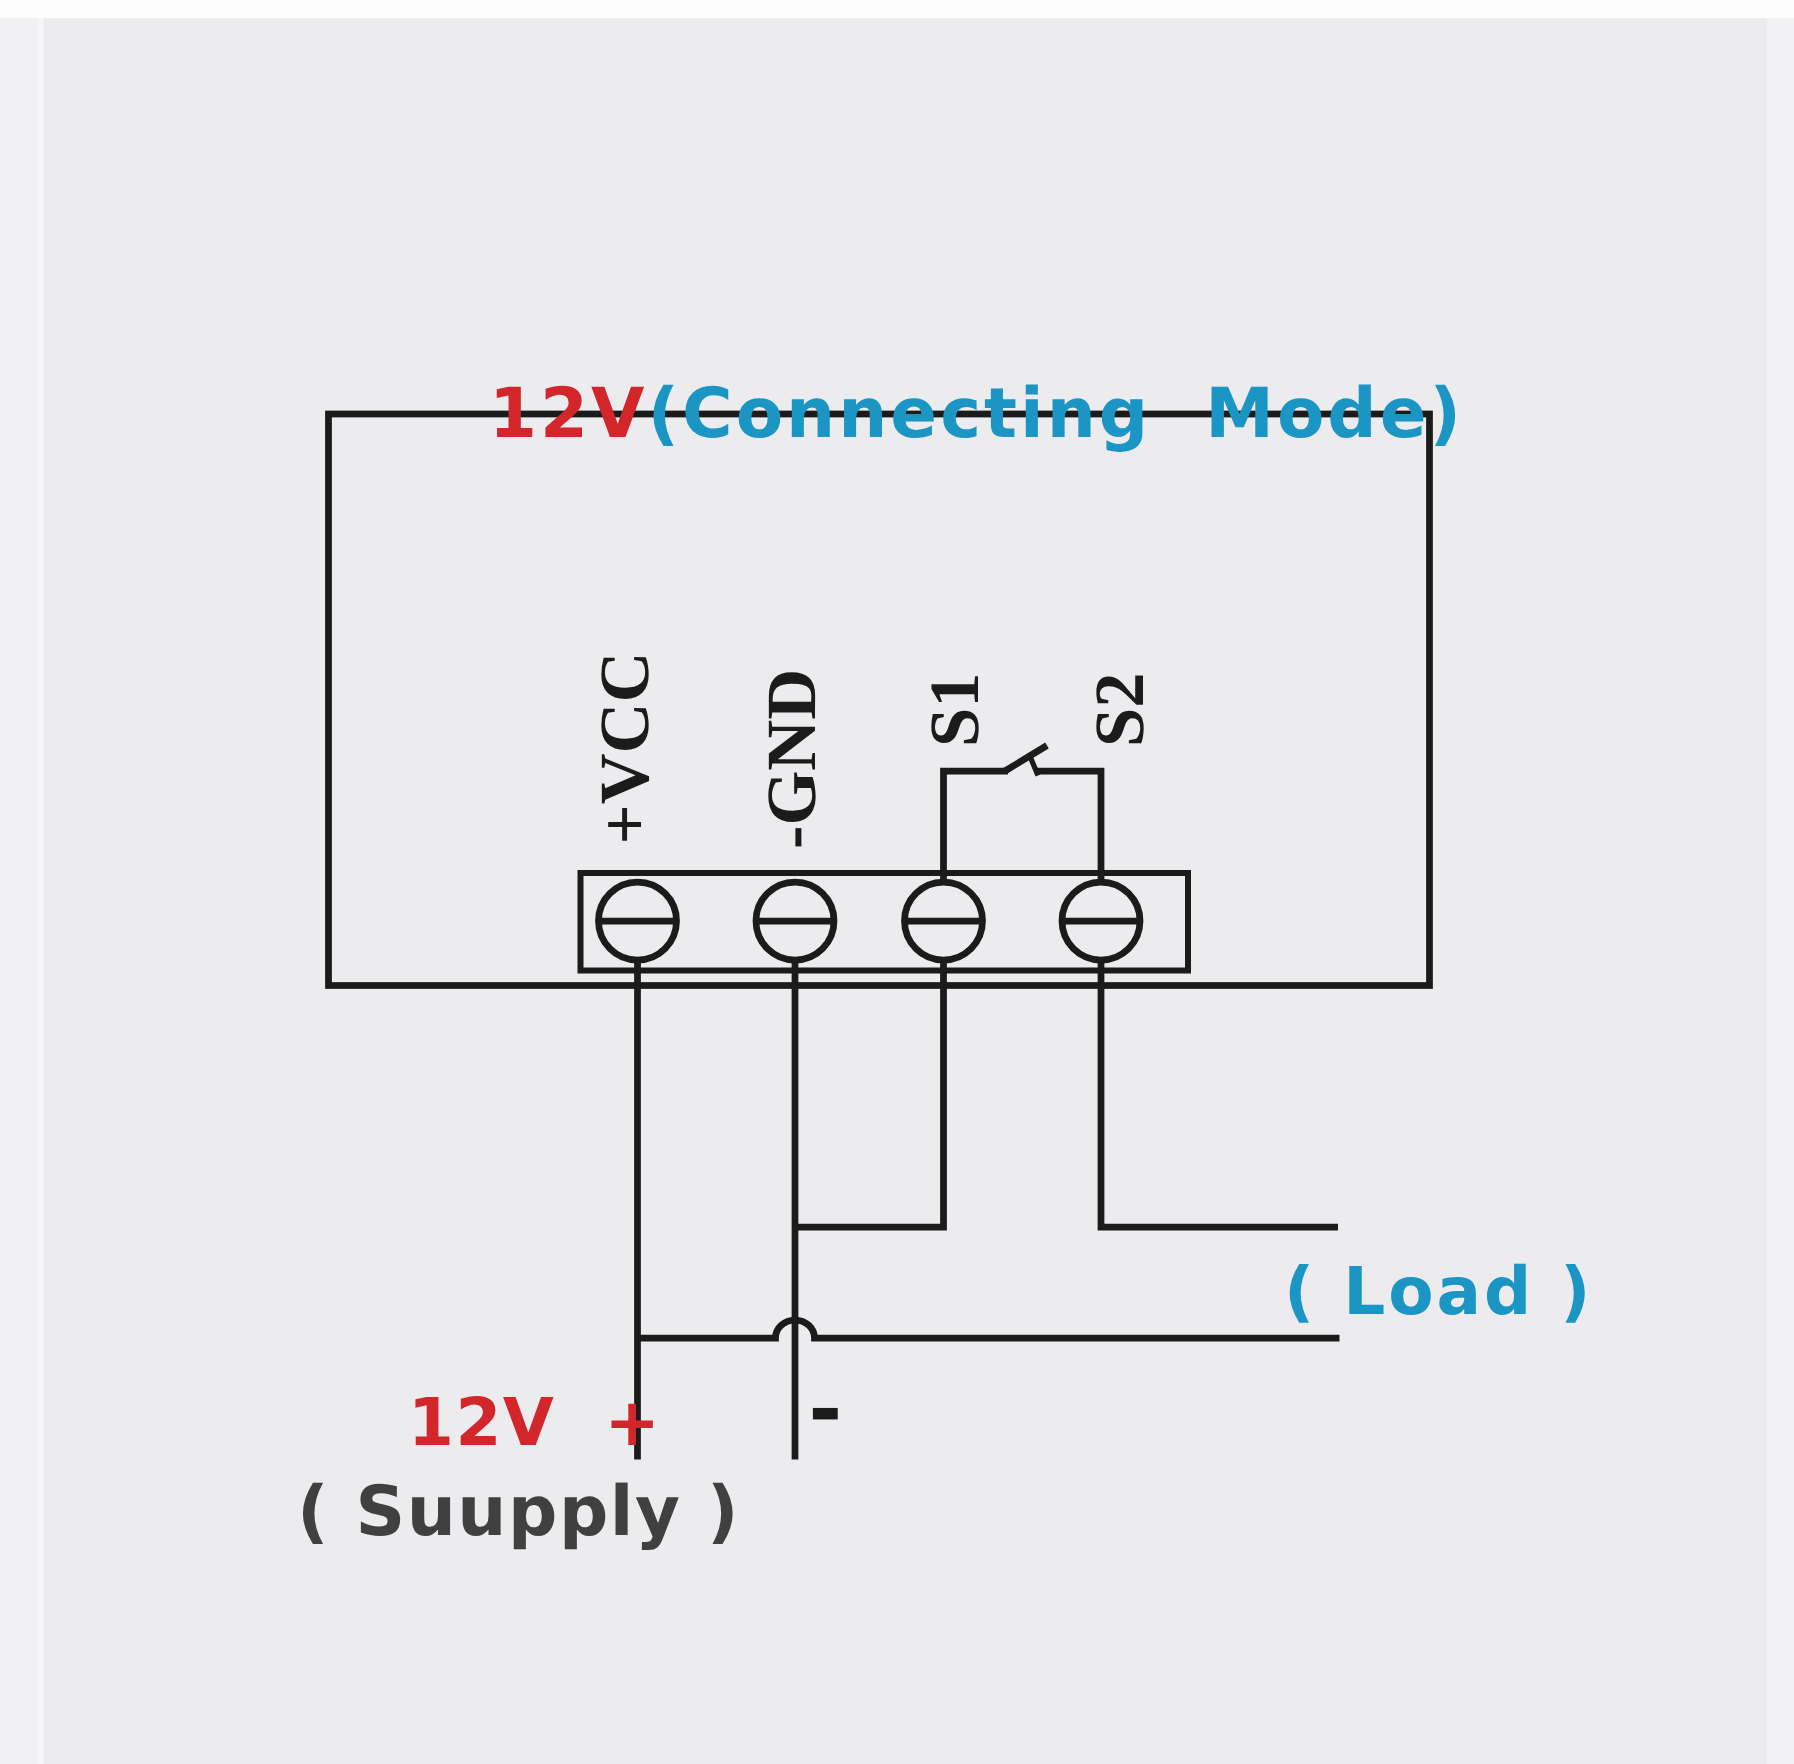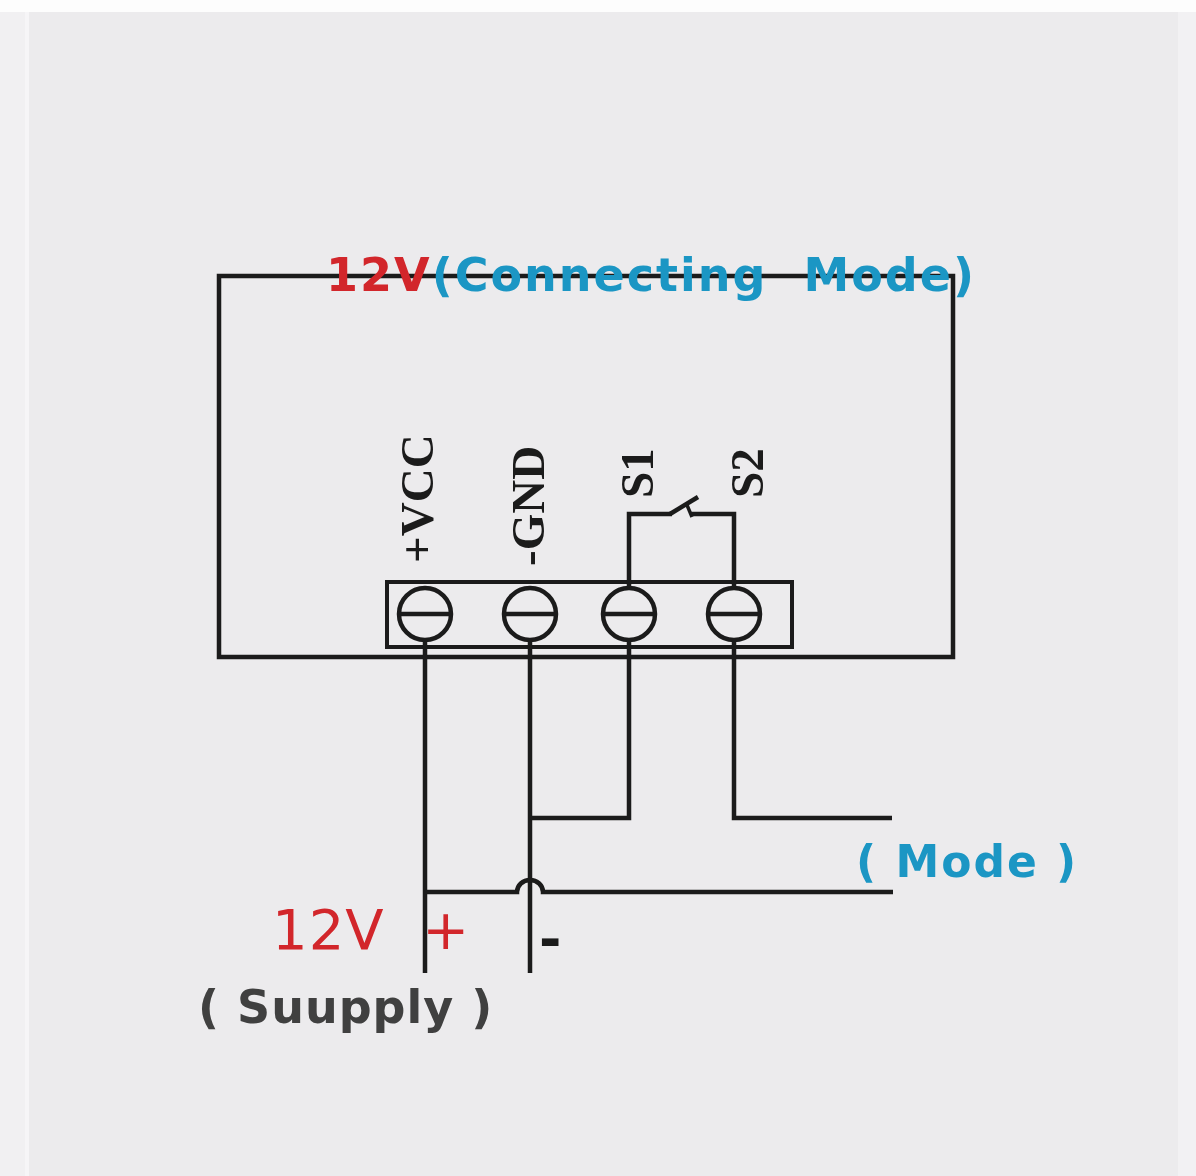--- a/index.html
+++ b/index.html
@@ -41,22 +41,22 @@
   .pin-gnd {left:555px;top:512px;}
   .pin-s1  {left:664px;top:444px;}
   .pin-s2  {left:774px;top:444px;}
 
   .load-label{
     position:absolute;left:856px;top:836px;
     color:#1b96c4;font-weight:700;font-size:44px;line-height:52px;
     letter-spacing:2px;white-space:pre;
   }
   .supply-plus{
-    position:absolute;left:272px;top:905px;
-    color:#d2262b;font-weight:400;font-size:56px;line-height:50px;
+    position:absolute;left:272px;top:924px;
+    color:#d2262b;font-weight:700;font-size:44px;line-height:50px;
     letter-spacing:1px;white-space:pre;
   }
   .supply-minus{
     position:absolute;left:539px;top:910px;
     color:#1b1b1b;font-weight:700;font-size:54px;line-height:60px;
   }
   .supply-label{
     position:absolute;left:198px;top:980px;
     color:#404040;font-weight:700;font-size:46px;line-height:54px;
     letter-spacing:1px;white-space:pre;
@@ -111,18 +111,18 @@
 
   <div class="title">
     <span class="red">12V</span><span class="cyan">(Connecting  Mode)</span>
   </div>
 
   <div class="pin-label pin-vcc">+VCC</div>
   <div class="pin-label pin-gnd">-GND</div>
   <div class="pin-label pin-s1">S1</div>
   <div class="pin-label pin-s2">S2</div>
 
-  <div class="load-label">( Mode )</div>
+  <div class="load-label">( Load )</div>
   <div class="supply-plus">12V  +</div>
   <div class="supply-minus">-</div>
   <div class="supply-label">( Suupply )</div>
 
 </div>
 
 </body></html>

